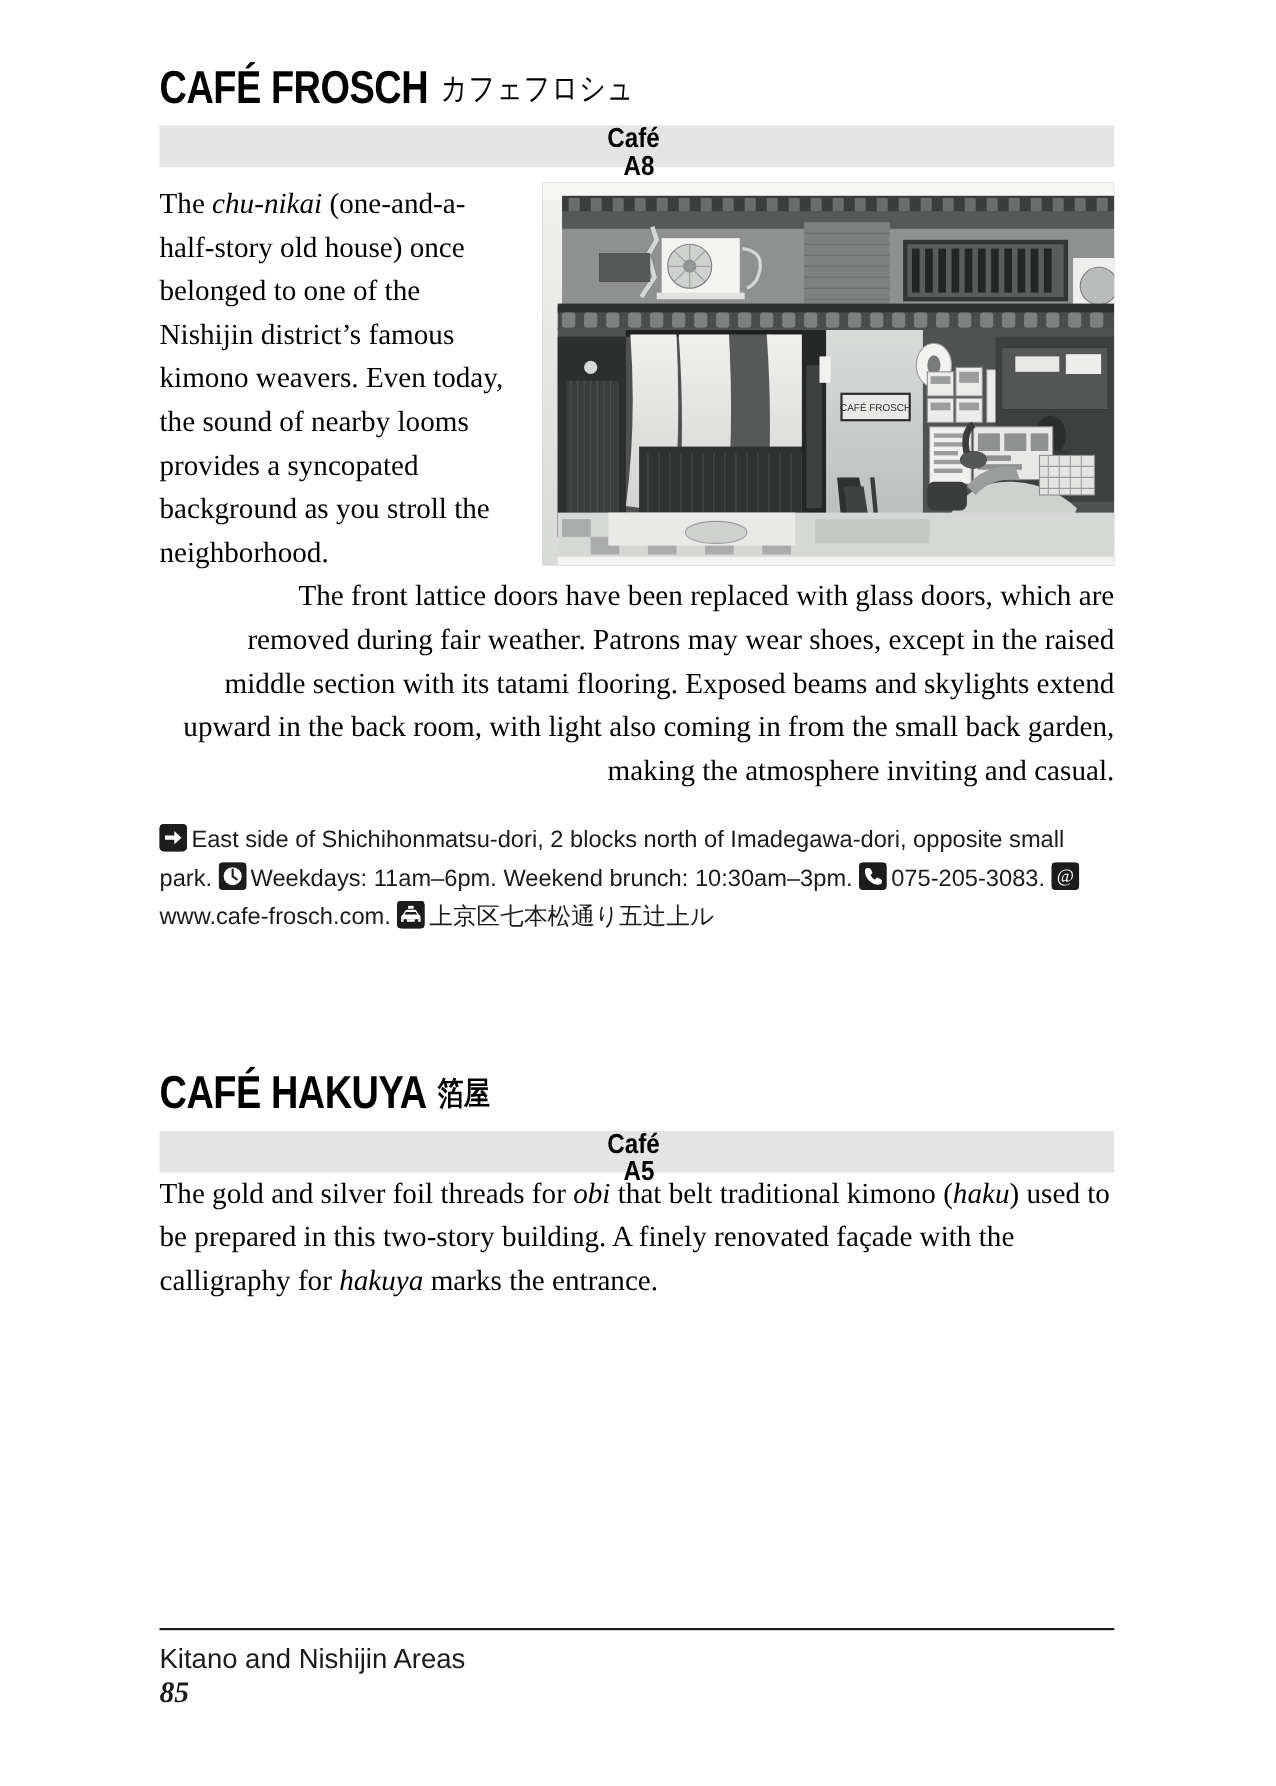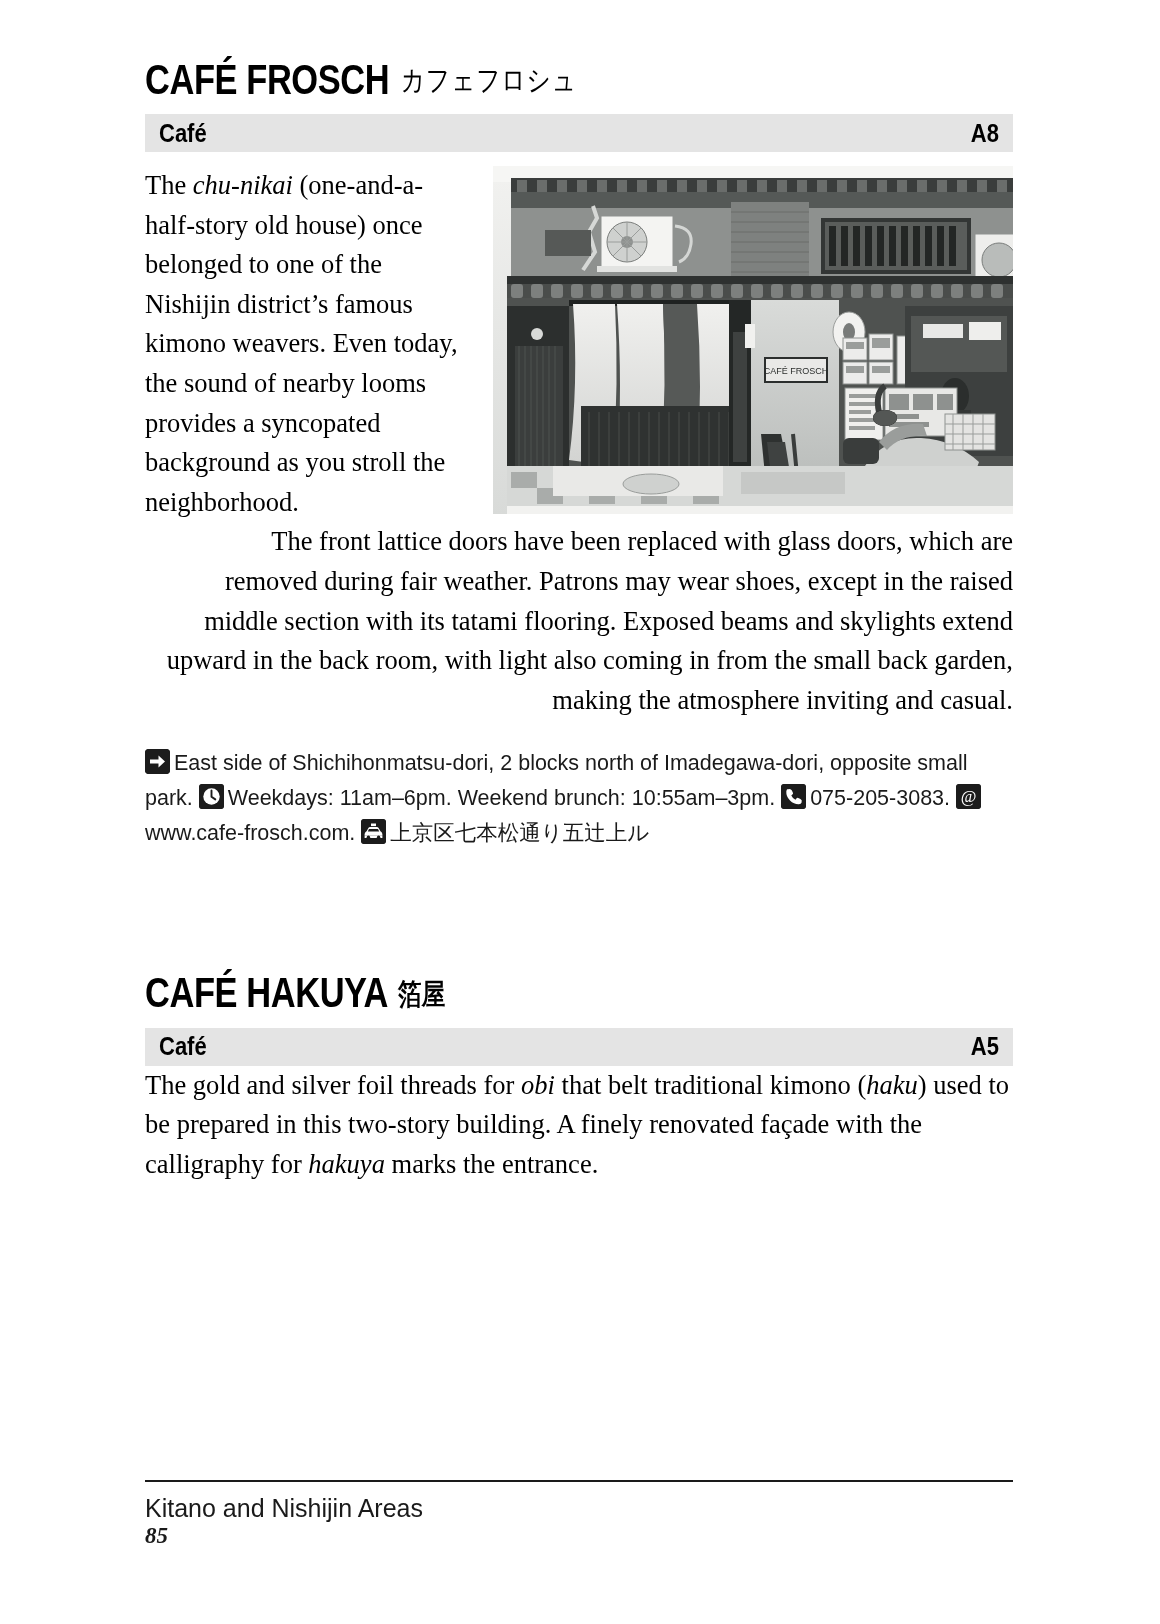--- a/index.html
+++ b/index.html
@@ -61,20 +61,21 @@
   
   .cat-bar {
     background: #e4e4e4;
     height: 38px;
     display: flex;
     align-items: center;
     justify-content: space-between;
     padding: 0 14px;
     box-sizing: border-box;
     margin-top: 12px;
+    flex-direction: column;
   }
   .cat-bar .label,
   .cat-bar .code {
     font-family: "Liberation Sans", "DejaVu Sans", sans-serif;
     font-weight: bold;
     font-size: 25px;
     transform: scaleX(0.88);
     transform-origin: left center;
     line-height: 1;
   }
@@ -163,21 +164,21 @@
     font-size: 25px;
     color: #1a1a1a;
     flex-direction: column;
   }
   .footer .area {
     margin-right: 42px;
   }
   .footer .pageno {
     font-family: "Liberation Serif", "DejaVu Serif", serif;
     font-style: italic;
-    font-size: 23px;
+    font-size: 27px;
     font-weight: bold;
   }
 
   .spacer-lg { height: 120px; }
 </style>
 </head>
 <body>
 
 <div class="page">
 
@@ -472,21 +473,21 @@
             <rect x="0" y="0" width="25" height="25" rx="4" fill="#1c1c1c"></rect>
             <path d="M5 10.5 H13.5 V6.5 L20 12.5 L13.5 18.5 V14.5 H5 Z" fill="#ffffff"></path>
           </svg>
         </span><span>East side of Shichihonmatsu-dori, 2 blocks north of Imadegawa-dori, opposite small park.</span>
         <span class="info-icon">
           <svg width="25" height="25" viewBox="0 0 25 25">
             <rect x="0" y="0" width="25" height="25" rx="3" fill="#1c1c1c"></rect>
             <circle cx="12.5" cy="12.5" r="8.2" fill="#ffffff"></circle>
             <path d="M12.5 6.5 V12.8 L16.3 15.4" stroke="#1c1c1c" stroke-width="1.9" fill="none" stroke-linecap="round"></path>
           </svg>
-        </span><span>Weekdays: 11am–6pm. Weekend brunch: 10:55am–3pm.</span>
+        </span><span>Weekdays: 11am–6pm. Weekend brunch: 10:30am–3pm.</span>
         <span class="info-icon">
           <svg width="25" height="25" viewBox="0 0 25 25">
             <rect x="0" y="0" width="25" height="25" rx="3" fill="#1c1c1c"></rect>
             <path d="M7.5 5.2 q2.4 -0.6 3.4 1.4 l1 2.1 q0.5 1 -0.5 1.8 l-1.1 0.9
                      q1.3 2.9 4.2 4.3 l0.9 -1.2 q0.8 -1 1.8 -0.5 l2.2 1.1
                      q2 1 1.2 3.3 q-0.6 1.7 -2.6 1.8 q-5 0.2 -9 -3.8
                      q-4 -4 -3.7 -9 q0.1 -1.8 1.6 -2.3 z" fill="#ffffff"></path>
           </svg>
         </span><span>075-205-3083.</span>
         <span class="info-icon">

